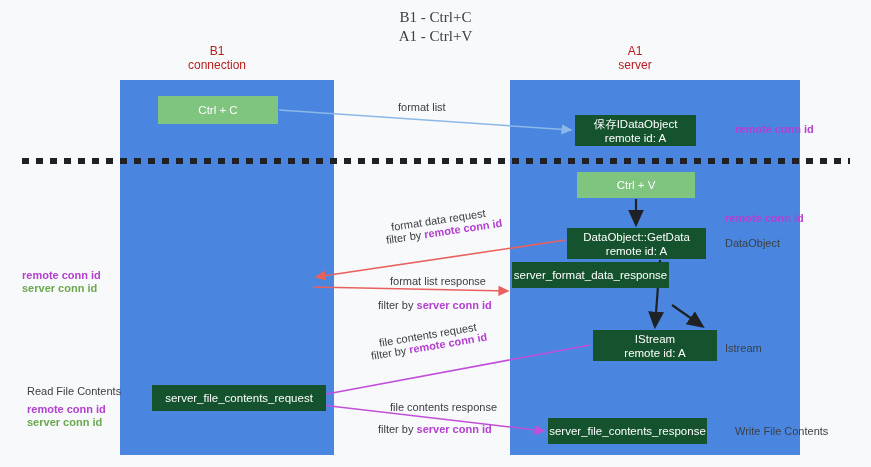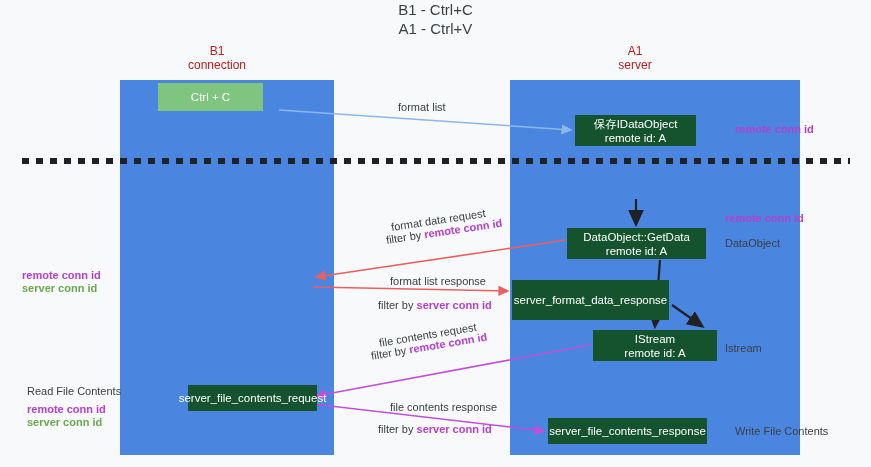--- a/index.html
+++ b/index.html
@@ -8,22 +8,22 @@
     background:#f8f9fa;
     font-family:"Liberation Sans","DejaVu Sans",sans-serif;
     overflow:hidden;
     position:relative;
   }
   #stage{position:absolute;left:0;top:0;width:871px;height:467px;}
   .abs{position:absolute;}
 
   
   #title{
-    left:0;top:0;width:871px;text-align:center;
-    font-size:15px;color:#3c4043;line-height:19px;
+    left:0;top:8px;width:871px;text-align:center;
+    font-size:15px;color:#3c4043;line-height:19px;font-family:Liberation Serif, serif;
   }
 
   
   .col-head{
     font-size:12px;color:#b91c1c;text-align:center;line-height:14px;
   }
   #head-b1{left:142px;top:44px;width:150px;}
   #head-a1{left:560px;top:44px;width:150px;}
 
   
@@ -40,28 +40,28 @@
     box-sizing:border-box;
     display:flex;flex-direction:column;
     align-items:center;justify-content:center;
     color:#ffffff;font-size:11.5px;line-height:14px;
     text-align:center;
     padding:2px 6px;
   }
   .green{background:#7fc47f;}
   .orange{background:#14532d;}
 
-  #n-ctrlc{left:158px;top:83px;width:105px;height:28px;align-items:center;}
+  #n-ctrlc{left:158px;top:96px;width:120px;height:28px;align-items:center;}
   #n-saveido{left:575px;top:115px;width:121px;height:31px;}
   #n-ctrlv{left:577px;top:172px;width:118px;height:26px;}
   #n-getdata{left:567px;top:228px;width:139px;height:31px;}
   #n-sfdreq{left:152px;top:268px;width:159px;height:26px;}
-  #n-sfdres{left:512px;top:280px;width:157px;height:40px;}
+  #n-sfdres{left:512px;top:262px;width:157px;height:26px;}
   #n-istream{left:593px;top:330px;width:124px;height:31px;}
-  #n-sfcreq{left:152px;top:385px;width:129px;height:26px;margin-left:36px;}
+  #n-sfcreq{left:152px;top:385px;width:174px;height:26px;}
   #n-sfcres{left:548px;top:418px;width:159px;height:26px;}
 
   
   .lbl{position:absolute;font-size:11px;color:#3c4043;line-height:14px;white-space:nowrap;}
   .purple{color:#b43fd0;font-weight:bold;}
   .greenTxt{color:#6aa84f;font-weight:bold;}
 
   .rot-a{transform:rotate(-8.5deg);transform-origin:left top;}
   .rot-b{transform:rotate(-9.5deg);transform-origin:left top;}
 
@@ -148,20 +148,23 @@
 
   <div class="node green" id="n-ctrlc">
     <div>Ctrl + C</div>
   </div>
 
   <div class="node orange" id="n-saveido">
     <div>保存IDataObject</div>
     <div>remote id: A</div>
   </div>
 
+  <div class="node green" id="n-ctrlv">
+    <div>Ctrl + V</div>
+  </div>
 
   <div class="node orange" id="n-getdata">
     <div>DataObject::GetData</div>
     <div>remote id: A</div>
   </div>
 
 
   <div class="node orange" id="n-sfdres">
     <div>server_format_data_response</div>
   </div>

